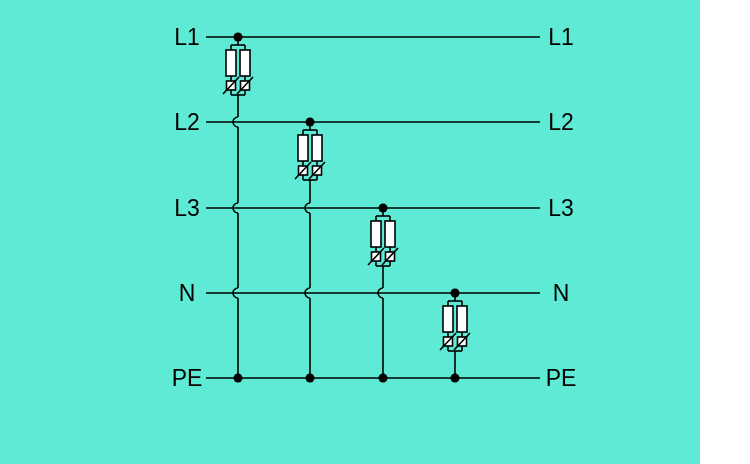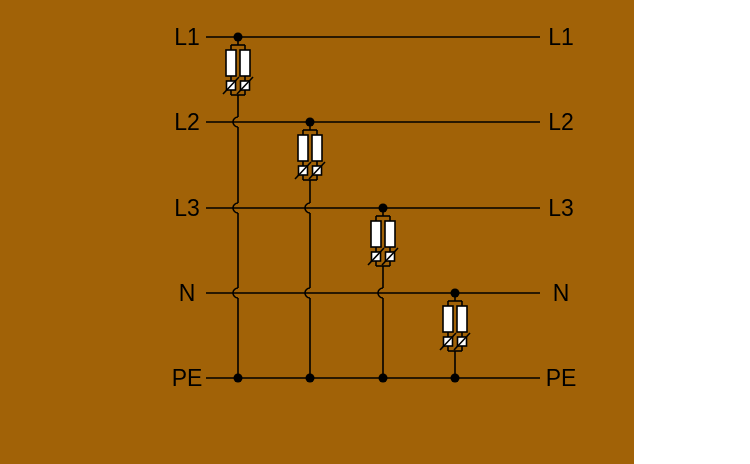--- a/index.html
+++ b/index.html
@@ -1,20 +1,20 @@
 <!DOCTYPE html>
 <html><head>
 <meta charset="utf-8">
 <style>
   html,body{margin:0;padding:0;}
   body{background:#ffffff;}
   .stage{
     position:relative;
-    width:634px;height:464px;
-    background:#a16207;
+    width:700px;height:464px;
+    background:#5eead4;
     overflow:hidden;
     font-family:"Liberation Sans","DejaVu Sans",sans-serif;
   }
   svg{display:block;}
   text{font-family:"Liberation Sans","DejaVu Sans",sans-serif;}
 </style>
 </head>
 <body>
 
 <div class="stage">

